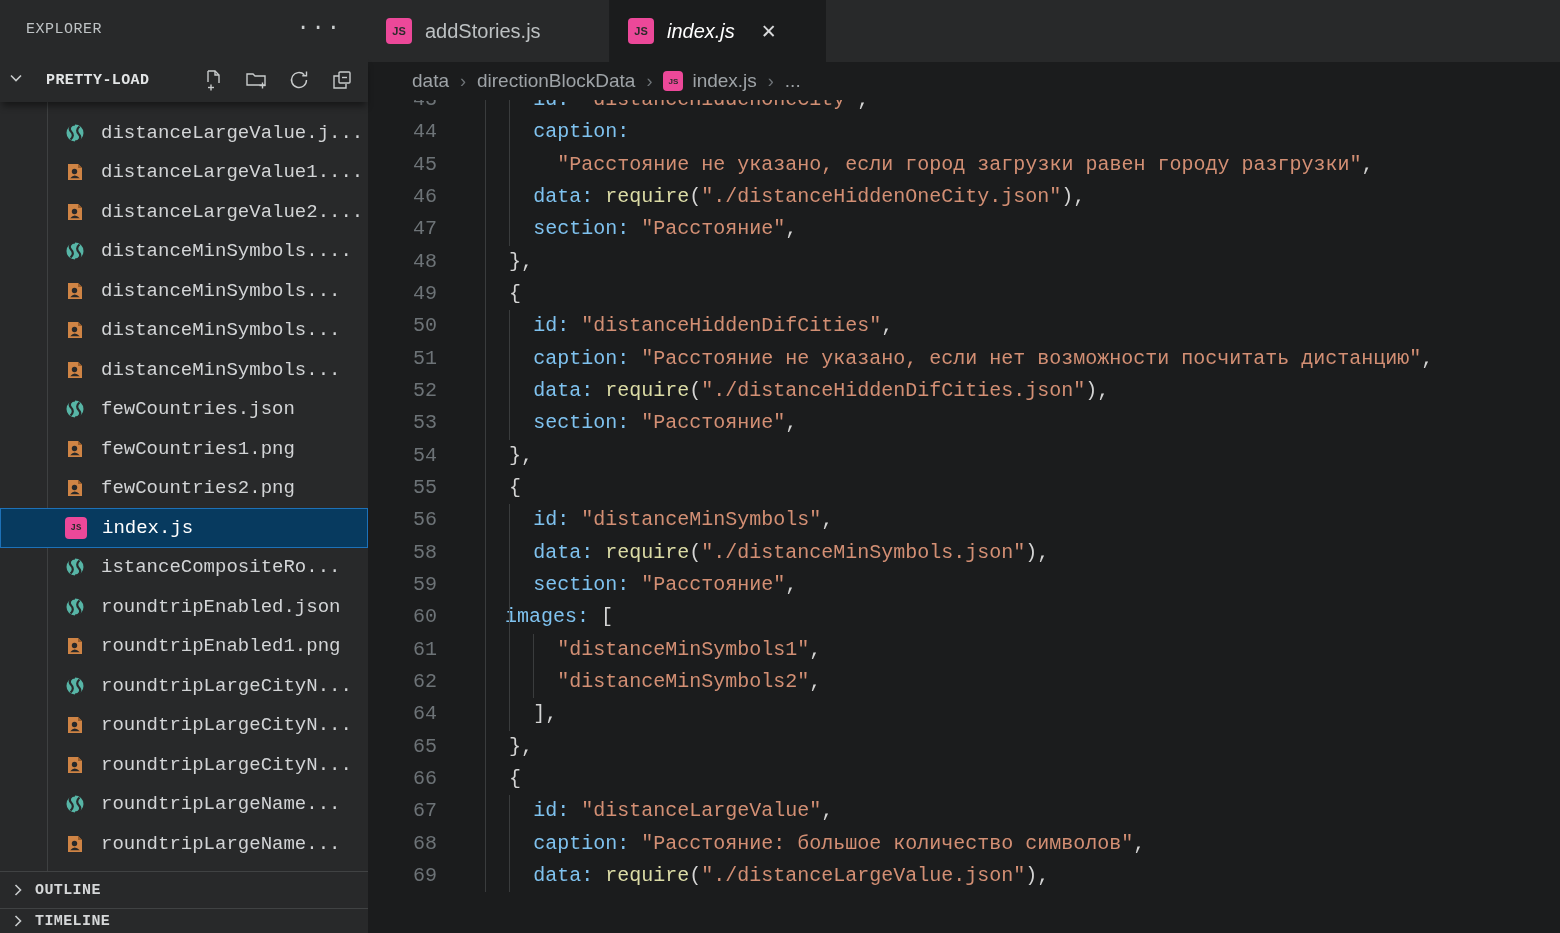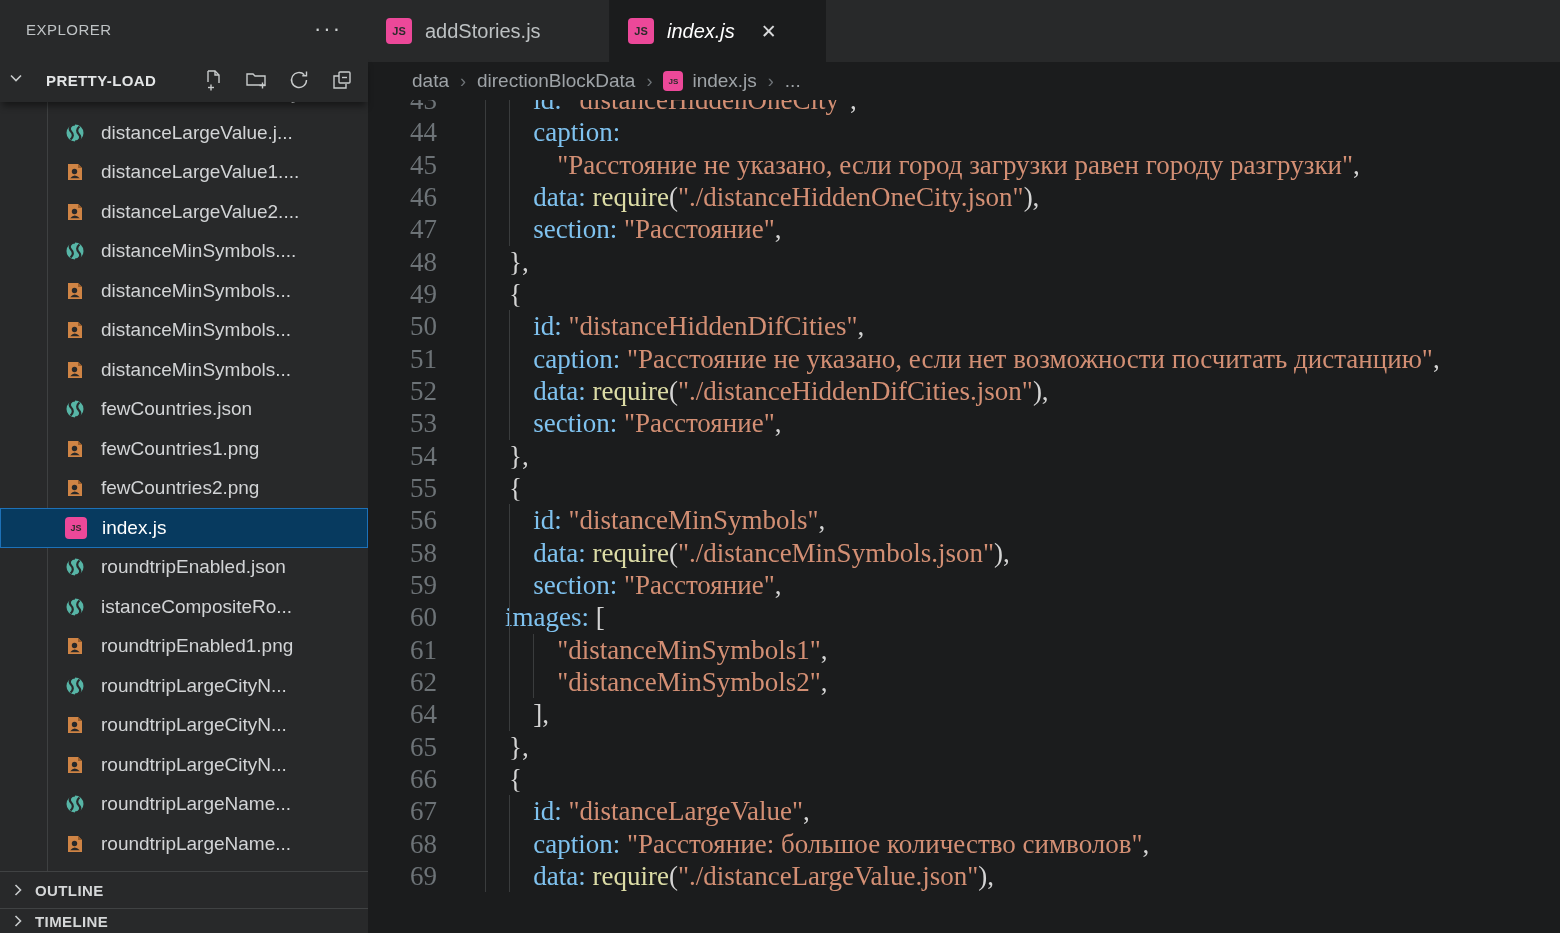--- a/index.html
+++ b/index.html
@@ -1,20 +1,20 @@
 <!DOCTYPE html>
 <html><head>
 <meta charset="utf-8">
 <style>
   * { margin:0; padding:0; box-sizing:border-box; }
   html,body { width:1560px; height:933px; overflow:hidden; background:#1b1c1d;
               font-family:"Liberation Sans", sans-serif; }
 
   
-  .sidebar { position:absolute; left:0; top:0; width:368px; height:933px; background:#28292a; }
+  .sidebar { position:absolute; left:0; top:0; width:368px; height:933px; background:#28292a;font-family:Liberation Mono, monospace; }
   .explorer-header { position:absolute; left:0; top:0; width:368px; height:58px;
                      display:flex; align-items:center; padding:0 26px; }
   .explorer-title { font-size:15px; letter-spacing:.5px; color:#bfc3c5; }
   .more-btn { margin-left:auto; color:#cdd0d1; font-size:22px; letter-spacing:2px; cursor:pointer; line-height:10px; }
 
   .section-header { position:absolute; left:0; top:58px; width:368px; height:44px; z-index:4;
                     background:#28292a; display:flex; align-items:center; padding:0 14px 0 8px;
                     box-shadow:0 6px 7px -2px rgba(0,0,0,.45); }
   .section-name { font-size:15px; font-weight:bold; letter-spacing:.4px; color:#e3e5e6; margin-left:22px; }
   .section-actions { margin-left:auto; display:flex; align-items:center; gap:19px; }
@@ -59,21 +59,21 @@
   .breadcrumb { position:absolute; left:0; top:62px; right:0; height:38px; background:#1b1c1d;
                 display:flex; align-items:center; padding-left:44px; font-size:19px; color:#9ea3a7; }
   .crumb { cursor:pointer; white-space:nowrap; }
   .crumb-sep { margin:0 11px; color:#6f7478; font-size:18px; }
   .breadcrumb .badge { width:20px; height:20px; font-size:8px; margin-right:9px; }
 
   .code { position:absolute; left:0; top:100px; right:0; bottom:0; background:#1b1c1d;
           overflow:hidden; cursor:text; }
   .code-inner { margin-top:-16px; }
   .cl { display:flex; height:32.33px; line-height:32.33px;
-        font-family:Liberation Serif, serif; font-size:27px; white-space:pre; }
+        font-family:Liberation Mono, monospace; font-size:20px; white-space:pre; }
   .ln { width:69px; text-align:right; color:#6d7377; flex:none; user-select:none; }
   .lc { margin-left:48px; position:relative; }
   .ig { position:absolute; top:0; bottom:0; width:1px; background:#3a3c3d; }
   .tk-prop { color:#7fc2ef; }
   .tk-str  { color:#d38f74; }
   .tk-fn   { color:#dcdca6; }
   .tk-pln  { color:#d4d4d4; }
 </style>
 </head>
 <body>
@@ -226,29 +226,29 @@
         <div class="tree-row selected">
           <span class="badge js" style="width: 22px; height: 22px; font-size: 9px;">JS</span>
           <span class="tree-label">index.js</span>
         </div>
         <div class="tree-row">
           <span class="ficon"><svg width="22" height="22" viewBox="0 0 22 22">
               <circle cx="11" cy="11" r="8.5" fill="#57b5a6"></circle>
               <path d="M11 2.5 C 6 2.5 4.5 7 7 9.5 C 9.5 12 9.5 15 6.5 17.5" stroke="#28292a" stroke-width="2.2" fill="none"></path>
               <path d="M11 19.5 C 16 19.5 17.5 15 15 12.5 C 12.5 10 12.5 7 15.5 4.5" stroke="#28292a" stroke-width="2.2" fill="none"></path>
             </svg></span>
+          <span class="tree-label">istanceCompositeRo...</span>
+        </div>
+        <div class="tree-row">
+          <span class="ficon"><svg width="22" height="22" viewBox="0 0 22 22">
+              <circle cx="11" cy="11" r="8.5" fill="#57b5a6"></circle>
+              <path d="M11 2.5 C 6 2.5 4.5 7 7 9.5 C 9.5 12 9.5 15 6.5 17.5" stroke="#28292a" stroke-width="2.2" fill="none"></path>
+              <path d="M11 19.5 C 16 19.5 17.5 15 15 12.5 C 12.5 10 12.5 7 15.5 4.5" stroke="#28292a" stroke-width="2.2" fill="none"></path>
+            </svg></span>
           <span class="tree-label">roundtripEnabled.json</span>
-        </div>
-        <div class="tree-row">
-          <span class="ficon"><svg width="22" height="22" viewBox="0 0 22 22">
-              <circle cx="11" cy="11" r="8.5" fill="#57b5a6"></circle>
-              <path d="M11 2.5 C 6 2.5 4.5 7 7 9.5 C 9.5 12 9.5 15 6.5 17.5" stroke="#28292a" stroke-width="2.2" fill="none"></path>
-              <path d="M11 19.5 C 16 19.5 17.5 15 15 12.5 C 12.5 10 12.5 7 15.5 4.5" stroke="#28292a" stroke-width="2.2" fill="none"></path>
-            </svg></span>
-          <span class="tree-label">istanceCompositeRo...</span>
         </div>
         <div class="tree-row">
           <span class="ficon"><svg width="22" height="22" viewBox="0 0 22 22">
               <path d="M4 3 h10 l4 4 v12 h-14 z" fill="#cf8445" rx="2"></path>
               <path d="M14 3 l4 4 h-4 z" fill="#9a5c28"></path>
               <circle cx="10.5" cy="10.5" r="2.7" fill="#28292a"></circle>
               <path d="M6.2 17.2 q4.3 -5.5 9.6 0 z" fill="#28292a"></path>
             </svg></span>
           <span class="tree-label">roundtripEnabled1.png</span>
         </div>

